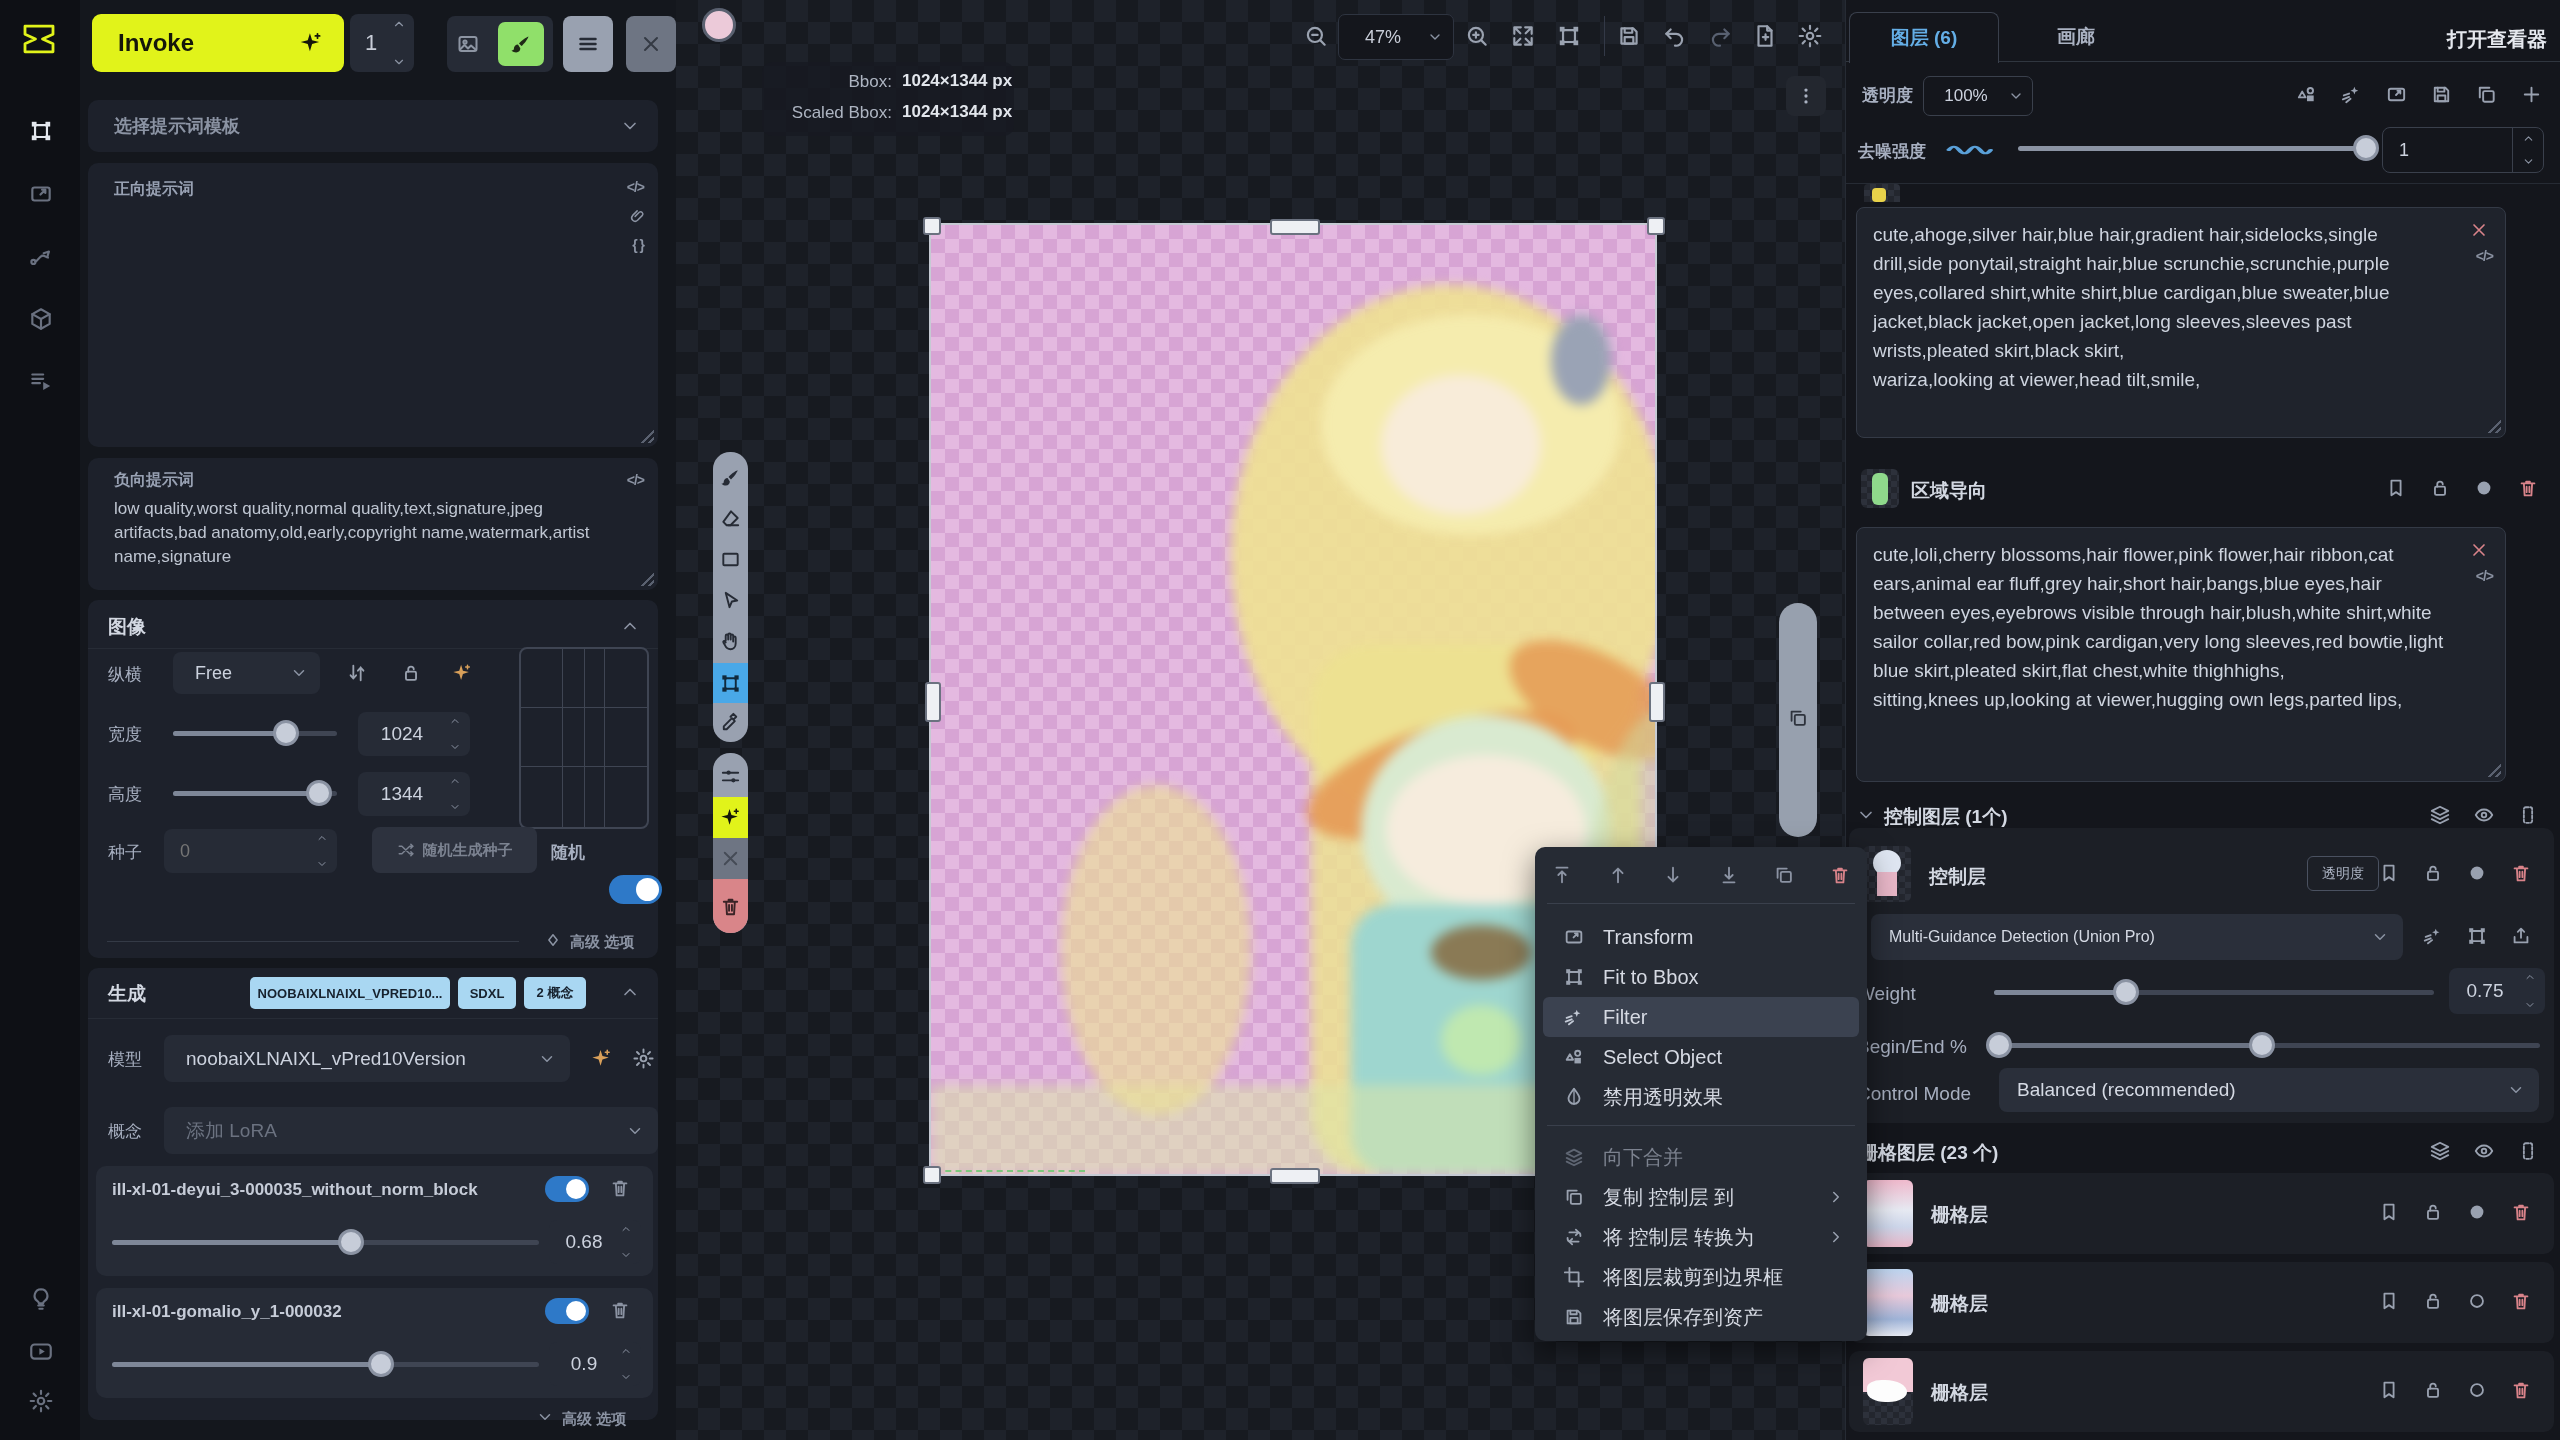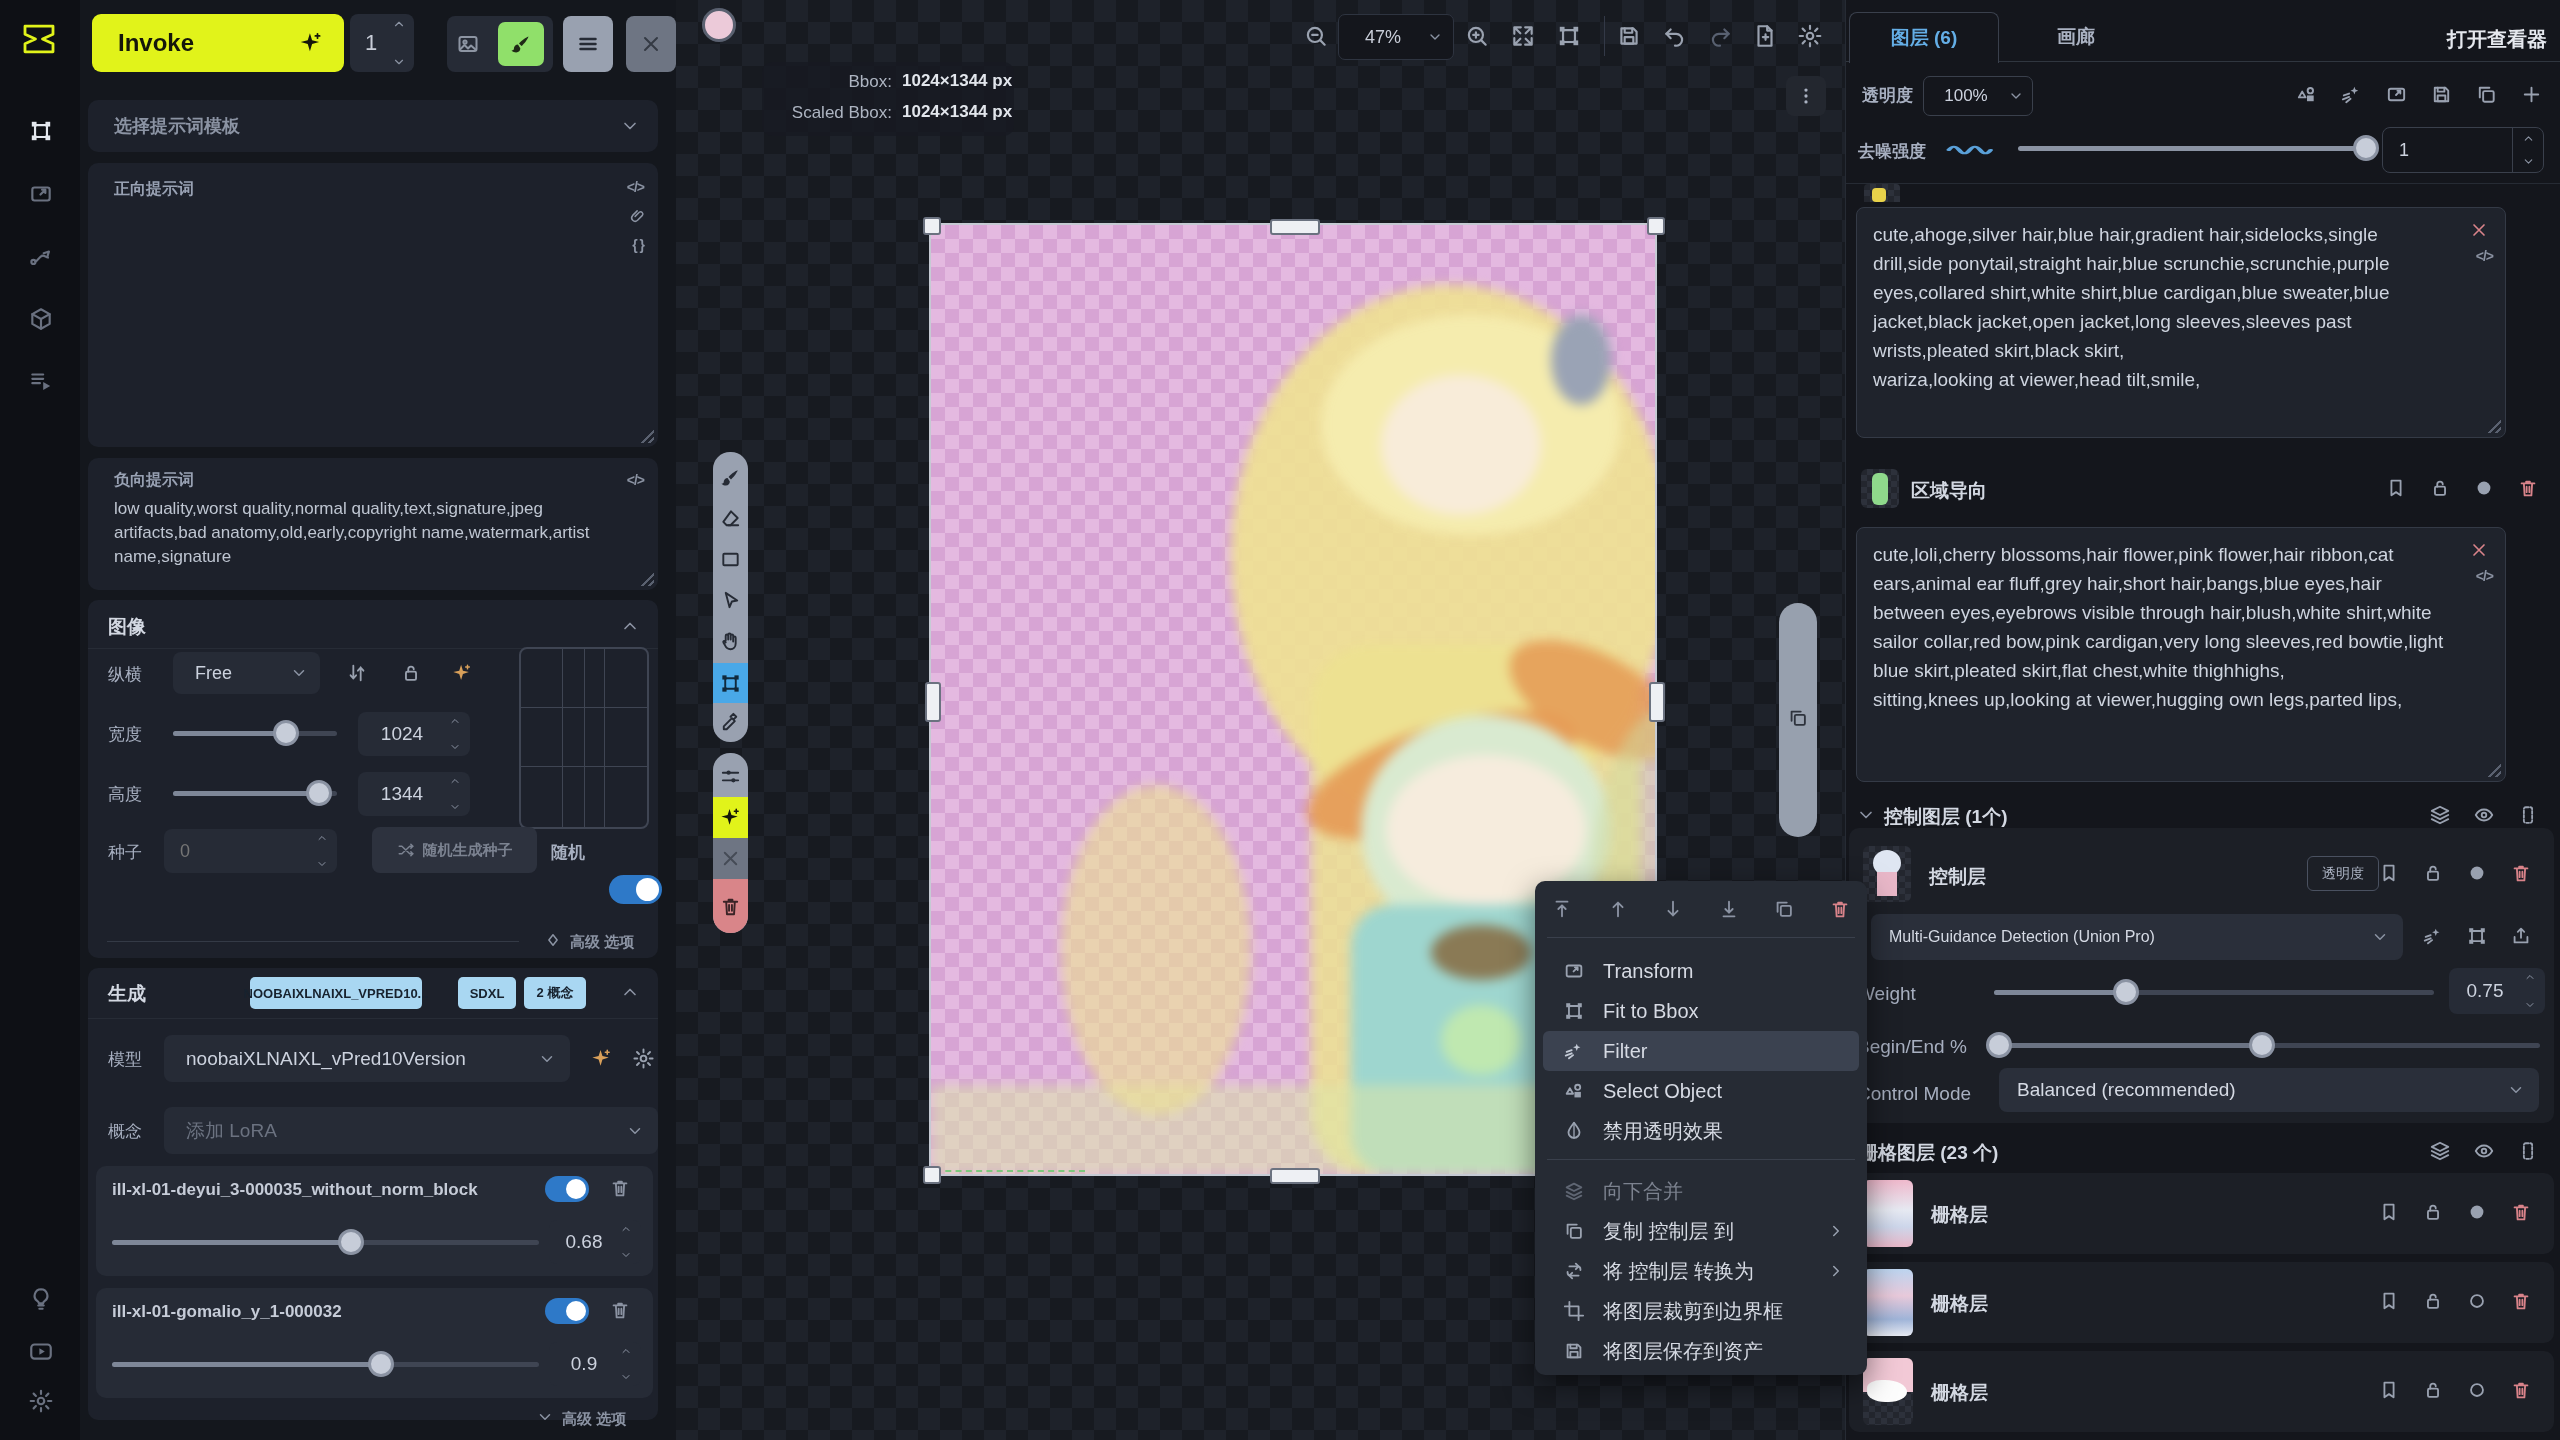--- a/index.html
+++ b/index.html
@@ -461,21 +461,21 @@
       <span class="abs" style="left:456px;top:331px;color:#8b93a3;">
           <svg class="ic" width="18" height="18">
             <use href="#i-diamond"></use>
           </svg>
         </span>
       <span class="abs" style="left:482px;top:333px;color:#8b93a3;font-size:15px;font-weight:bold;">高级 选项</span>
     </div>
 
     <div class="abs card" style="left:8px;top:968px;width:570px;height:452px;">
       <div class="hdr" style="padding:13px 0 0 20px;">生成</div>
-      <div class="abs badge" style="left:162px;top:9px;width:172px;height:32px;">NOOBAIXLNAIXL_VPRED10...</div>
+      <div class="abs badge" style="left:162px;top:9px;width:200px;height:32px;">NOOBAIXLNAIXL_VPRED10...</div>
       <div class="abs badge" style="left:370px;top:9px;width:58px;height:32px;">SDXL</div>
       <div class="abs badge" style="left:436px;top:9px;width:62px;height:32px;">2 概念</div>
       <span class="abs" style="right:18px;top:14px;color:#8b93a3;">
           <svg class="ic" width="20" height="20">
             <use href="#i-chu"></use>
           </svg>
         </span>
       <div class="abs" style="left:0;right:0;top:50px;height:1px;background:#272c36;"></div>
 
       <span class="abs lbl" style="left:20px;top:80px;">模型</span>
@@ -1081,21 +1081,21 @@
           </span>
         <span style="color:#d9838a;">
             <svg class="ic" width="22" height="22">
               <use href="#i-trash"></use>
             </svg>
           </span>
       </div>
     </div>
   </div>
 
-  <div class="abs" style="left:1535px;top:881px;width:332px;height:494px;background:#262b34;border-radius:10px;box-shadow:0 10px 30px rgba(0,0,0,0.5);z-index:10;">
+  <div class="abs" style="left:1535px;top:847px;width:332px;height:494px;background:#262b34;border-radius:10px;box-shadow:0 10px 30px rgba(0,0,0,0.5);z-index:10;">
     <div class="abs" style="left:16px;right:16px;top:14px;height:28px;display:flex;justify-content:space-between;align-items:center;color:#8b93a3;">
       <span>
           <svg class="ic" width="22" height="22">
             <use href="#i-arrtop"></use>
           </svg>
         </span>
       <span>
           <svg class="ic" width="22" height="22">
             <use href="#i-arrup"></use>
           </svg>

